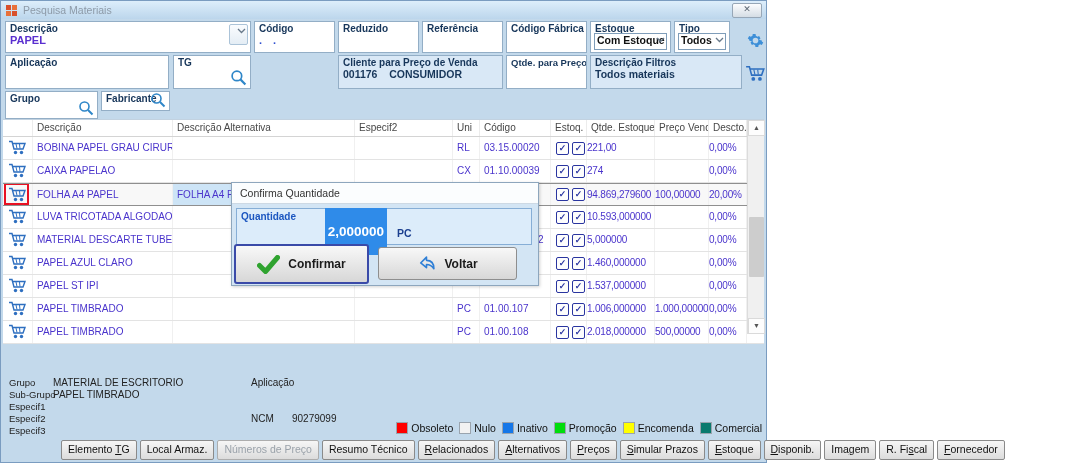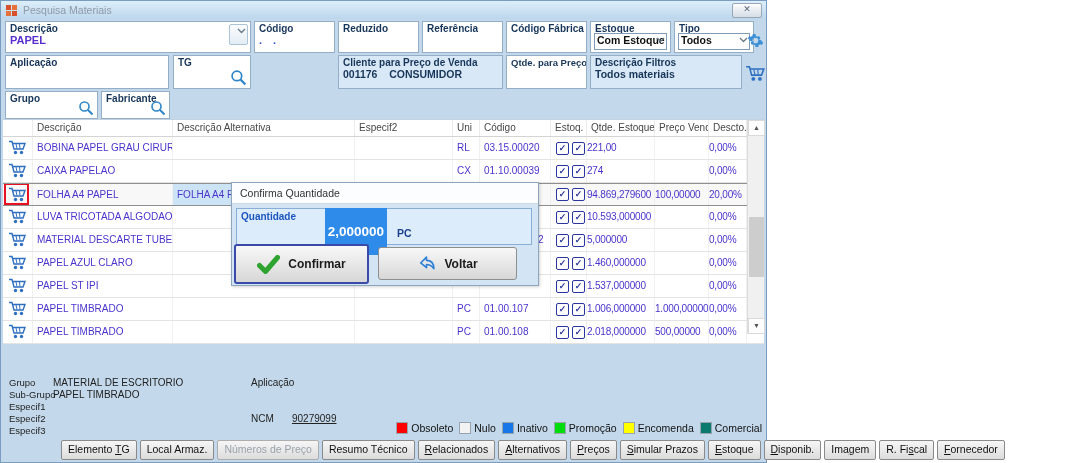--- a/index.html
+++ b/index.html
@@ -122,21 +122,21 @@
   </div>
   <div class="fbox" style="left:589px;top:20px;width:81px;height:32px;">
     <div class="lab">Estoque</div>
     <div class="combo">
       <span>Com Estoque</span>
       <svg class="chev" width="9" height="6" viewBox="0 0 9 6">
             <polyline points="1,1 4.5,4.5 8,1" fill="none" stroke="#68798a" stroke-width="1.3"></polyline>
           </svg>
     </div>
   </div>
-  <div class="fbox" style="left:673px;top:20px;width:80px;height:32px;">
+  <div class="fbox" style="left:673px;top:20px;width:56px;height:32px;">
     <div class="lab">Tipo</div>
     <div class="combo">
       <span>Todos</span>
       <svg class="chev" width="9" height="6" viewBox="0 0 9 6">
             <polyline points="1,1 4.5,4.5 8,1" fill="none" stroke="#68798a" stroke-width="1.3"></polyline>
           </svg>
     </div>
   </div>
 
   <div class="fbox" style="left:4px;top:54px;width:164px;height:34px;">
@@ -161,21 +161,21 @@
     <div class="valnavy">Todos materiais</div>
   </div>
 
   <div class="fbox" style="left:4px;top:90px;width:93px;height:28px;">
     <div class="lab">Grupo</div>
     <svg class="mag" width="16" height="16" viewBox="0 0 16 16">
           <circle cx="6.5" cy="6.5" r="4.5" fill="none" stroke="#2e86c8" stroke-width="1.6"></circle>
           <line x1="10" y1="10" x2="14.5" y2="14.5" stroke="#2e86c8" stroke-width="2"></line>
         </svg>
   </div>
-  <div class="fbox" style="left:100px;top:90px;width:69px;height:28px;">
+  <div class="fbox" style="left:100px;top:90px;width:69px;height:20px;">
     <div class="lab">Fabricante</div>
     <svg class="mag" width="16" height="16" viewBox="0 0 16 16">
           <circle cx="6.5" cy="6.5" r="4.5" fill="none" stroke="#2e86c8" stroke-width="1.6"></circle>
           <line x1="10" y1="10" x2="14.5" y2="14.5" stroke="#2e86c8" stroke-width="2"></line>
         </svg>
   </div>
 
   <svg class="topico" style="left:746px;top:31px;" width="17" height="17" viewBox="0 0 24 24">
     <path fill="#3d8fd8" d="M12 8a4 4 0 100 8 4 4 0 000-8zm9 4l-.1 1.3 2 1.6-2 3.4-2.4-1a8 8 0 01-2.2 1.3l-.4 2.6h-4l-.4-2.6a8 8 0 01-2.2-1.3l-2.4 1-2-3.4 2-1.6L3 12l.1-1.3-2-1.6 2-3.4 2.4 1a8 8 0 012.2-1.3L8.1 2.8h4l.4 2.6a8 8 0 012.2 1.3l2.4-1 2 3.4-2 1.6.9.6z"></path>
     <circle cx="12" cy="12" r="2.6" fill="#c3d9eb"></circle>
@@ -443,21 +443,21 @@
         <div class="det lab" style="left:8px;top:376px;">Grupo</div>
         <div class="det" style="left:52px;top:376px;">MATERIAL DE ESCRITORIO</div>
         <div class="det lab" style="left:8px;top:388px;">Sub-Grupo</div>
         <div class="det" style="left:52px;top:388px;">PAPEL TIMBRADO</div>
         <div class="det lab" style="left:8px;top:400px;">Especif1</div>
         <div class="det lab" style="left:8px;top:412px;">Especif2</div>
         <div class="det lab" style="left:8px;top:424px;">Especif3</div>
       </div>
   <div class="det" style="left:250px;top:376px;">Aplicação</div>
   <div class="det" style="left:250px;top:412px;">NCM</div>
-  <div class="det" style="left:291px;top:412px;text-decoration:underline;">90279099</div>
+  <div class="det" style="left:291px;top:412px;">90279099</div>
 
   <div id="legend">
         <span class="lg-item">
           <span class="lg-sq" style="background:#ff0000;"></span>
           <span class="lg-txt">Obsoleto</span>
         </span>
         <span class="lg-item">
           <span class="lg-sq" style="background:#f2f2f2;"></span>
           <span class="lg-txt">Nulo</span>
         </span>

